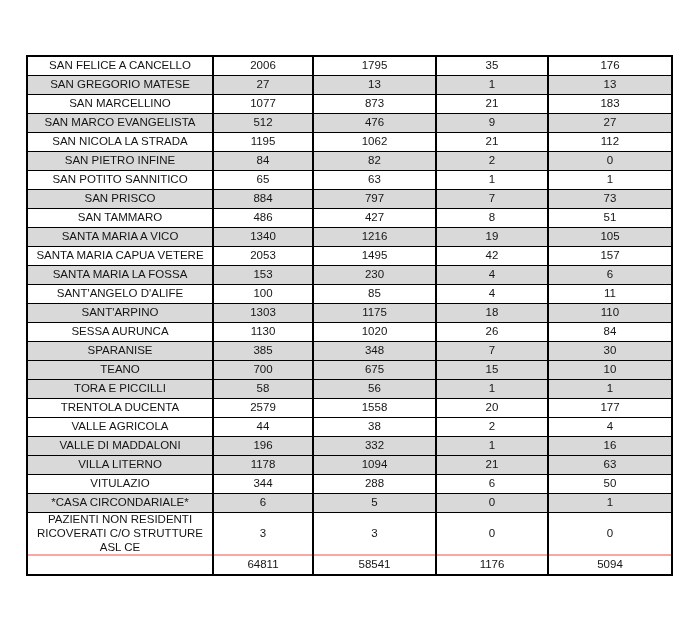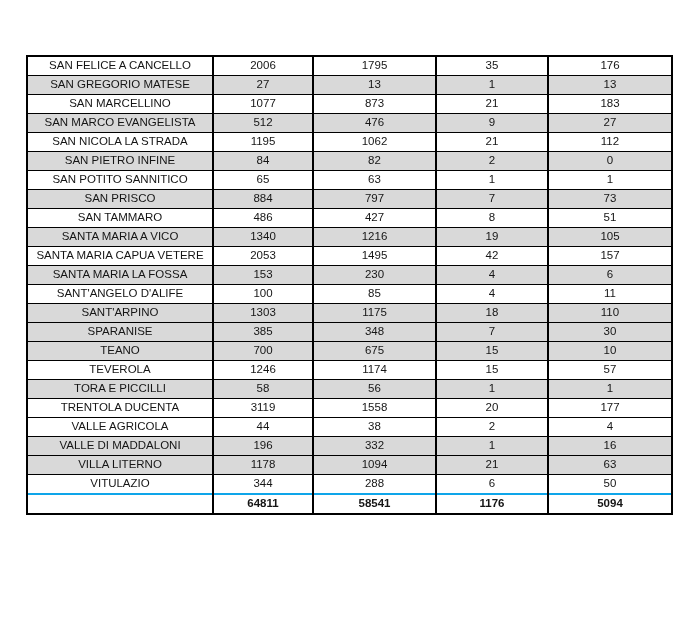--- a/index.html
+++ b/index.html
@@ -36,22 +36,22 @@
     font-size: 11.5px;
     line-height: 1.2;
     color: #151515;
     background: #ffffff;
     overflow: hidden;
   }
   table.muni-table tr.alt td {
     background: #d9d9d9;
   }
   table.muni-table .totals-row td {
-    border-top: 2px solid #0ea5e9;
-    font-weight: bold;
+    border-top: 2px solid #fca5a5;
+    font-weight: normal;
   }
   .col-name  { width: 186px; }
   .col-v0    { width: 100px; }
   .col-v1    { width: 123px; }
   .col-v2    { width: 112px; }
   .col-v3    { width: 124px; }
 </style>
 </head>
 <body>
 
@@ -156,51 +156,51 @@
     <td>4</td>
     <td>11</td>
   </tr>
         <tr class="alt">
     <td>SANT'ARPINO</td>
     <td>1303</td>
     <td>1175</td>
     <td>18</td>
     <td>110</td>
   </tr>
+        <tr>
+    <td>SESSA AURUNCA</td>
+    <td>1130</td>
+    <td>1020</td>
+    <td>26</td>
+    <td>84</td>
+  </tr>
         <tr class="alt">
     <td>SPARANISE</td>
     <td>385</td>
     <td>348</td>
     <td>7</td>
     <td>30</td>
   </tr>
         <tr class="alt">
     <td>TEANO</td>
     <td>700</td>
     <td>675</td>
     <td>15</td>
     <td>10</td>
   </tr>
-        <tr>
-    <td>TEVEROLA</td>
-    <td>1246</td>
-    <td>1174</td>
-    <td>15</td>
-    <td>57</td>
-  </tr>
         <tr class="alt">
     <td>TORA E PICCILLI</td>
     <td>58</td>
     <td>56</td>
     <td>1</td>
     <td>1</td>
   </tr>
         <tr>
     <td>TRENTOLA DUCENTA</td>
-    <td>3119</td>
+    <td>2579</td>
     <td>1558</td>
     <td>20</td>
     <td>177</td>
   </tr>
         <tr>
     <td>VALLE AGRICOLA</td>
     <td>44</td>
     <td>38</td>
     <td>2</td>
     <td>4</td>
@@ -218,20 +218,34 @@
     <td>1094</td>
     <td>21</td>
     <td>63</td>
   </tr>
         <tr>
     <td>VITULAZIO</td>
     <td>344</td>
     <td>288</td>
     <td>6</td>
     <td>50</td>
+  </tr>
+        <tr class="alt">
+    <td>*CASA CIRCONDARIALE*</td>
+    <td>6</td>
+    <td>5</td>
+    <td>0</td>
+    <td>1</td>
+  </tr>
+        <tr>
+    <td>PAZIENTI NON RESIDENTI RICOVERATI C/O STRUTTURE ASL CE</td>
+    <td>3</td>
+    <td>3</td>
+    <td>0</td>
+    <td>0</td>
   </tr>
       </tbody>
     <tbody>
       <tr class="totals-row">
         <td></td>
         <td>64811</td>
         <td>58541</td>
         <td>1176</td>
         <td>5094</td>
       </tr>

